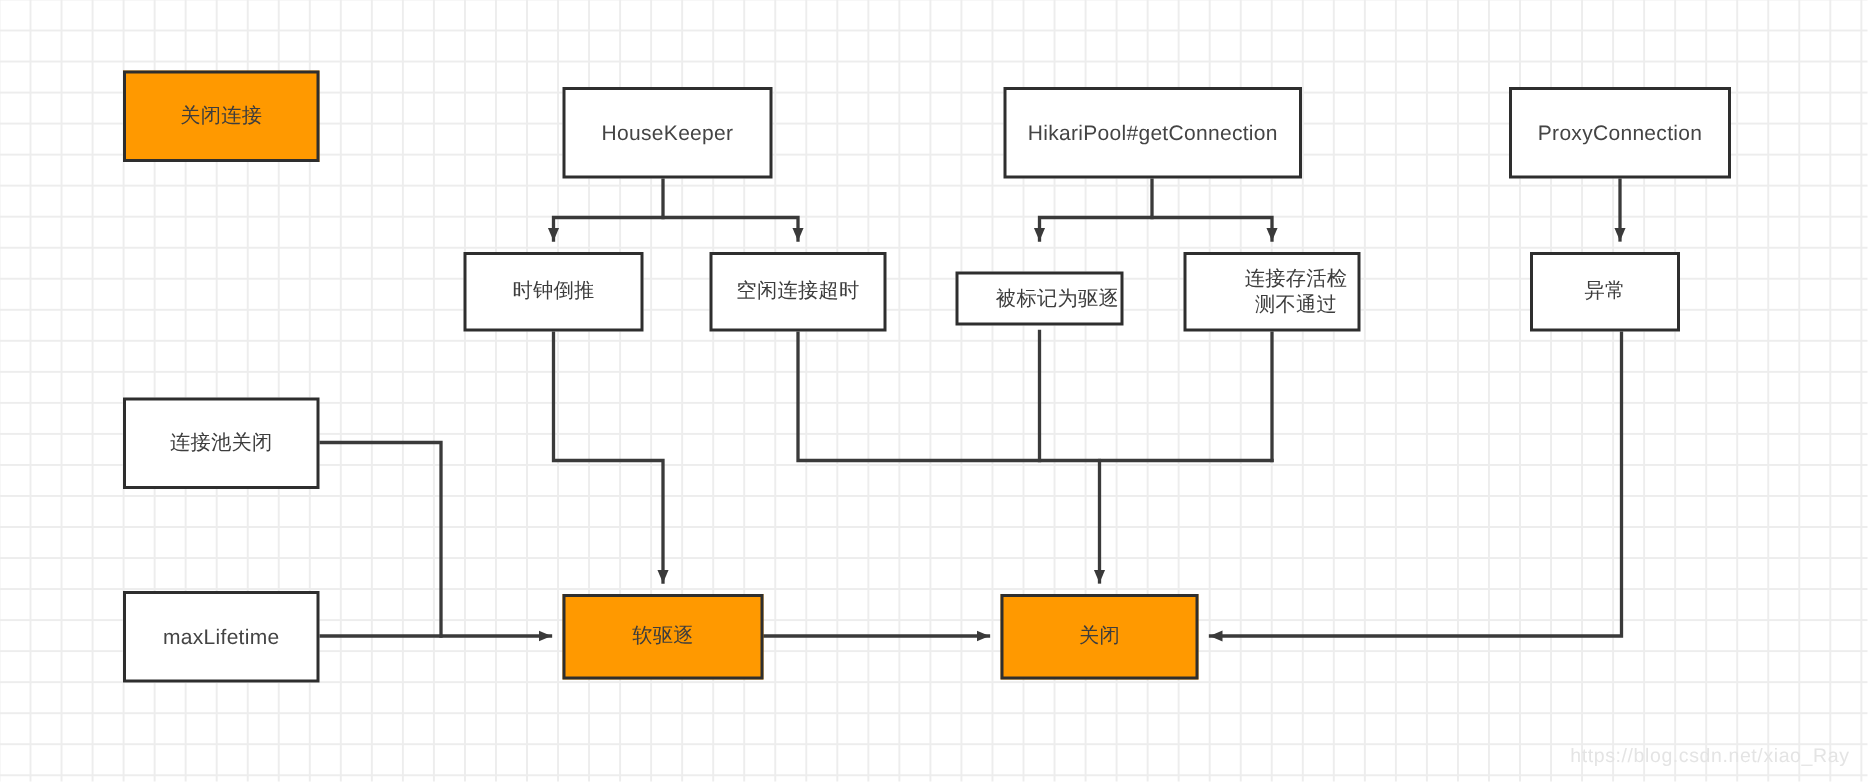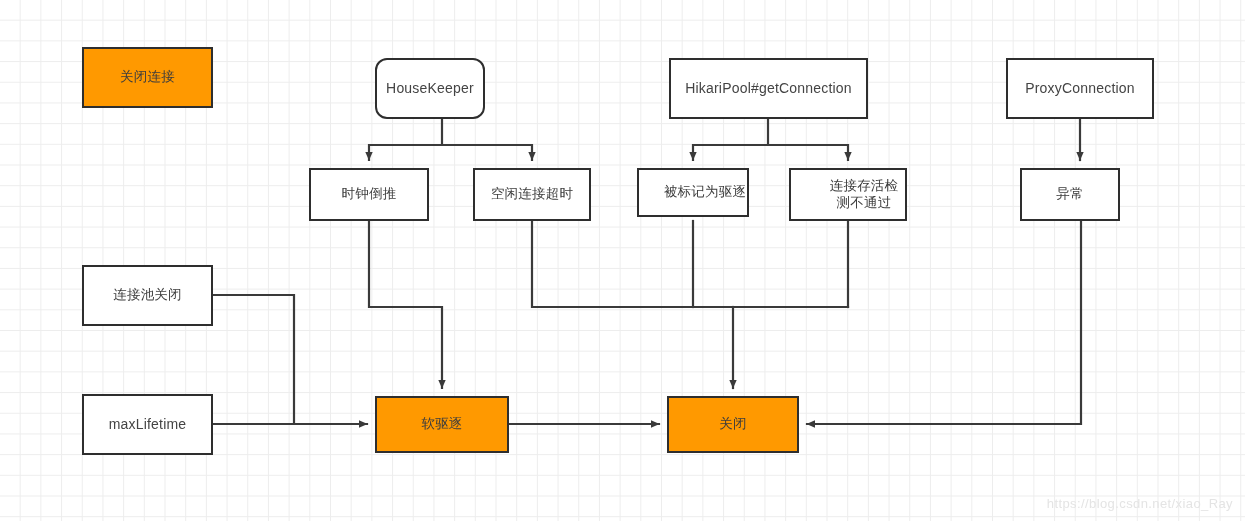--- a/index.html
+++ b/index.html
@@ -80,36 +80,36 @@
       <path d="M509,424 L659,424" marker-end="url(#ah)"></path>
 
       <path d="M1081,221 L1081,424 L807,424" marker-end="url(#ah)"></path>
     </g>
   </svg>
 
   <div>
       <div class="node accent cjk" style="left: 82px; top: 47px; width: 131px; height: 61px;">
         <span>关闭连接</span>
       </div>
-      <div class="node" style="left: 375px; top: 58px; width: 110px; height: 61px; border-radius: 12px;">
+      <div class="node" style="left: 375px; top: 58px; width: 140px; height: 61px;">
         <span>HouseKeeper</span>
       </div>
       <div class="node" style="left: 669px; top: 58px; width: 199px; height: 61px;">
         <span>HikariPool#getConnection</span>
       </div>
       <div class="node" style="left: 1006px; top: 58px; width: 148px; height: 61px;">
         <span>ProxyConnection</span>
       </div>
       <div class="node cjk" style="left: 309px; top: 168px; width: 120px; height: 53px;">
         <span>时钟倒推</span>
       </div>
       <div class="node cjk" style="left: 473px; top: 168px; width: 118px; height: 53px;">
         <span>空闲连接超时</span>
       </div>
-      <div class="node cjk" style="left: 637px; top: 168px; width: 112px; height: 49px; padding-left: 24px;">
+      <div class="node cjk" style="left: 637px; top: 181px; width: 112px; height: 36px; padding-left: 24px;">
         <span>被标记为驱逐</span>
       </div>
       <div class="node cjk" style="left: 789px; top: 168px; width: 118px; height: 53px; padding-left: 32px;">
         <span>连接存活检测不通过</span>
       </div>
       <div class="node cjk" style="left: 1020px; top: 168px; width: 100px; height: 53px;">
         <span>异常</span>
       </div>
       <div class="node cjk" style="left: 82px; top: 265px; width: 131px; height: 61px;">
         <span>连接池关闭</span>

